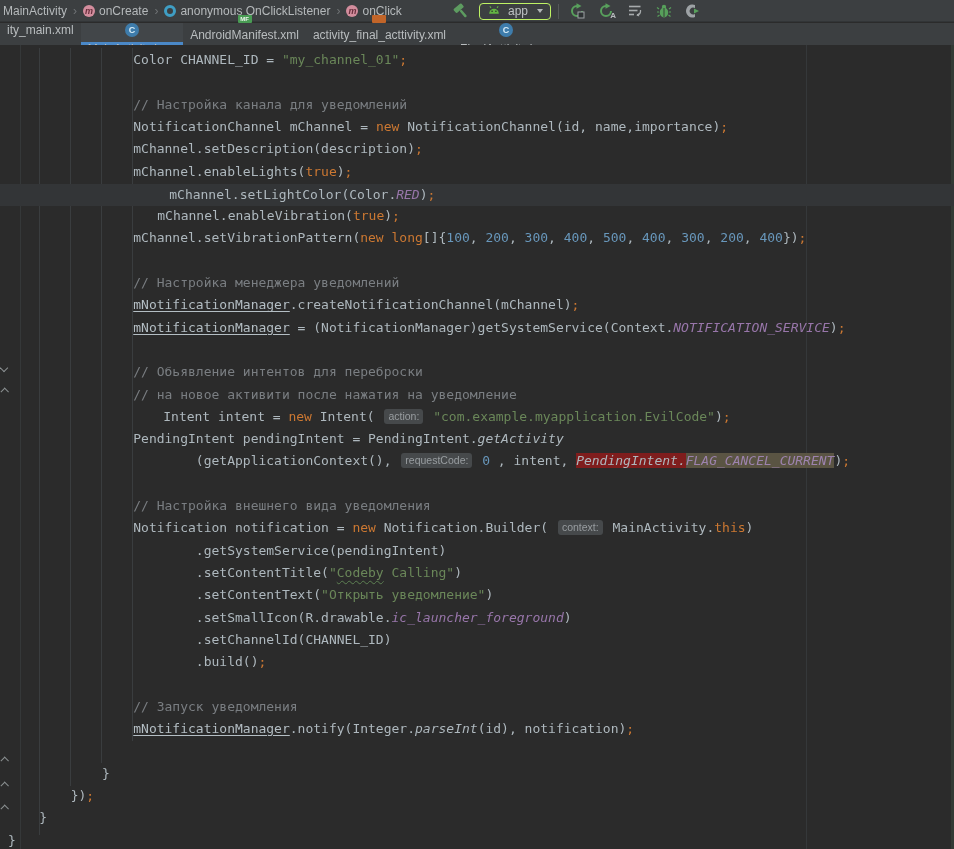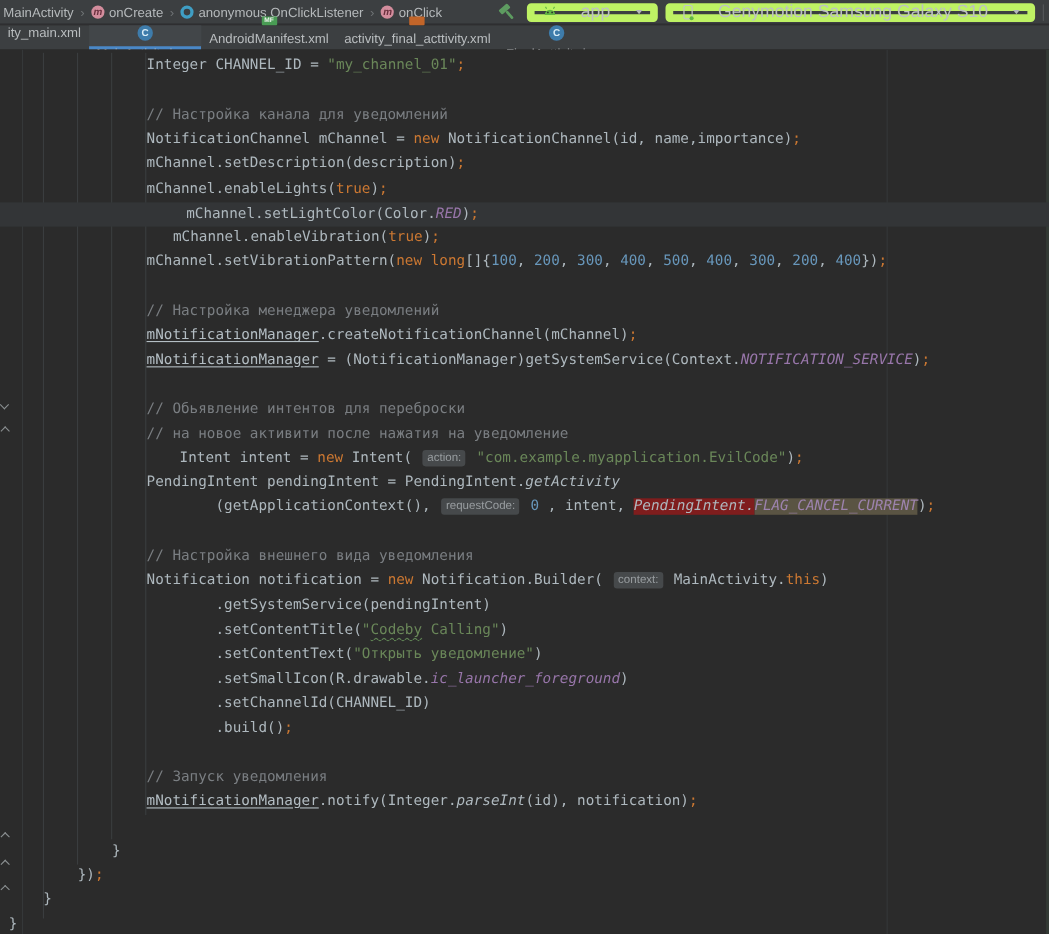--- a/index.html
+++ b/index.html
@@ -10,22 +10,22 @@
   
   .toolbar { position:absolute; left:0; top:0; width:954px; height:22px;
     background:#3c3f41; border-bottom:1px solid #323537; display:flex; align-items:center; }
   .crumbs { display:flex; align-items:center; height:22px; padding-left:3px; white-space:nowrap; }
   .crumb { display:flex; align-items:center; gap:4px; color:#b5b9bb; font-size:12px; }
   .crumb-sep { color:#6f7375; font-size:12px; margin:0 6px; }
   .micon { width:12px; height:12px; border-radius:50%; background:#d38d9d; color:#6b2f3e;
     font-size:9px; font-weight:bold; font-style:italic; line-height:12px; text-align:center; display:inline-block; }
   .anonicon { width:12px; height:12px; border-radius:50%; border:3px solid #3f9ec4; display:inline-block; }
   .tb-right { position:absolute; left:450px; top:0; height:22px; display:flex; align-items:center; gap:7px; }
-  .combo { display:flex; align-items:center; gap:21px; height:17px; border:7px solid #bef264;
-    border-radius:4px; padding:0 7px; color:#bdc1c3; font-size:16px; white-space:nowrap; }
+  .combo { display:flex; align-items:center; gap:7px; height:17px; border:1px solid #bef264;
+    border-radius:4px; padding:0 7px; color:#bdc1c3; font-size:12px; white-space:nowrap; }
   .dd-arrow { width:0; height:0; border-left:3.5px solid transparent; border-right:3.5px solid transparent;
     border-top:4px solid #b3b7b9; display:inline-block; margin-left:2px; }
   .tb-sep { width:1px; height:15px; background:#55585a; }
   .iconbtn { width:22px; height:22px; display:flex; align-items:center; justify-content:center; position:relative; }
   .ico-letter { position:absolute; font-size:8px; font-weight:bold; color:#b8bcbe; right:1px; bottom:2px; }
 
   
   .tabbar { position:absolute; left:0; top:23px; width:954px; height:22px; background:#3c3f41;
     display:flex; align-items:stretch; }
   .tab { display:flex; align-items:center; gap:5px; padding:0 7px; color:#b9bdbf; font-size:12px;
@@ -109,28 +109,20 @@
           <path d="M2.5 11 a5.5 5.5 0 0 1 11 0 z" fill="#62b543"></path>
           <line x1="4.5" y1="4.5" x2="3.3" y2="2.6" stroke="#62b543" stroke-width="1.2"></line>
           <line x1="11.5" y1="4.5" x2="12.7" y2="2.6" stroke="#62b543" stroke-width="1.2"></line>
           <circle cx="5.8" cy="8.3" r="0.9" fill="#2b2b2b"></circle>
           <circle cx="10.2" cy="8.3" r="0.9" fill="#2b2b2b"></circle>
         </svg>
         <span>app</span>
         <span class="dd-arrow"></span>
       </span>
 
-      <span class="combo">
-        <svg width="13" height="15" viewBox="0 0 14 16">
-          <rect x="3" y="1" width="8" height="13" rx="1.5" fill="none" stroke="#c2c6c8" stroke-width="1.2"></rect>
-          <circle cx="10.5" cy="13.5" r="2" fill="#62b543"></circle>
-        </svg>
-        <span>Genymotion Samsung Galaxy S10</span>
-        <span class="dd-arrow"></span>
-      </span>
 
       <span class="tb-sep"></span>
 
       <span class="iconbtn">
         <svg width="16" height="16" viewBox="0 0 16 16">
           <path d="M13 8 A 5 5 0 1 1 8 3" fill="none" stroke="#58a05c" stroke-width="2"></path>
           <path d="M7.5 0.2 L12.5 3 L7.5 5.8 Z" fill="#58a05c"></path>
           <rect x="9" y="9" width="6" height="6" fill="#2e3234" stroke="#9da2a5" stroke-width="1"></rect>
         </svg>
       </span>
@@ -227,21 +219,21 @@
         <span></span>
       </div>
     <div class="fold up" style="top:737px;">
         <span></span>
       </div>
     <div class="fold up" style="top:760px;">
         <span></span>
       </div>
 
     <div id="code-area">
-        <div class="cl" style="top: 4px;">                <span class="tk-d">Integer CHANNEL_ID = </span><span class="tk-s">"my_channel_01"</span><span class="tk-k">;</span></div>
+        <div class="cl" style="top: 4px;">                <span class="tk-d">Color CHANNEL_ID = </span><span class="tk-s">"my_channel_01"</span><span class="tk-k">;</span></div>
         <div class="cl" style="top: 26.3px;"></div>
         <div class="cl" style="top: 48.6px;">                <span class="tk-c">// Настройка канала для уведомлений</span></div>
         <div class="cl" style="top: 70.9px;">                <span class="tk-d">NotificationChannel mChannel = </span><span class="tk-k">new</span><span class="tk-d"> NotificationChannel(id, name,importance)</span><span class="tk-k">;</span></div>
         <div class="cl" style="top: 93.2px;">                <span class="tk-d">mChannel.setDescription(description)</span><span class="tk-k">;</span></div>
         <div class="cl" style="top: 115.5px;">                <span class="tk-d">mChannel.enableLights(</span><span class="tk-k">true</span><span class="tk-d">)</span><span class="tk-k">;</span></div>
         <div class="cl cur" style="top: 139px; padding-left: 44px;">                <span class="tk-d">mChannel.setLightColor(Color.</span><span class="tk-cst">RED</span><span class="tk-d">)</span><span class="tk-k">;</span></div>
         <div class="cl" style="top: 160.1px; margin-left: 24px;">                <span class="tk-d">mChannel.enableVibration(</span><span class="tk-k">true</span><span class="tk-d">)</span><span class="tk-k">;</span></div>
         <div class="cl" style="top: 182.4px;">                <span class="tk-d">mChannel.setVibrationPattern(</span><span class="tk-k">new long</span><span class="tk-d">[]{</span><span class="tk-n">100</span><span class="tk-d">, </span><span class="tk-n">200</span><span class="tk-d">, </span><span class="tk-n">300</span><span class="tk-d">, </span><span class="tk-n">400</span><span class="tk-d">, </span><span class="tk-n">500</span><span class="tk-d">, </span><span class="tk-n">400</span><span class="tk-d">, </span><span class="tk-n">300</span><span class="tk-d">, </span><span class="tk-n">200</span><span class="tk-d">, </span><span class="tk-n">400</span><span class="tk-d">})</span><span class="tk-k">;</span></div>
         <div class="cl" style="top: 204.7px;"></div>
         <div class="cl" style="top: 227px;">                <span class="tk-c">// Настройка менеджера уведомлений</span></div>

